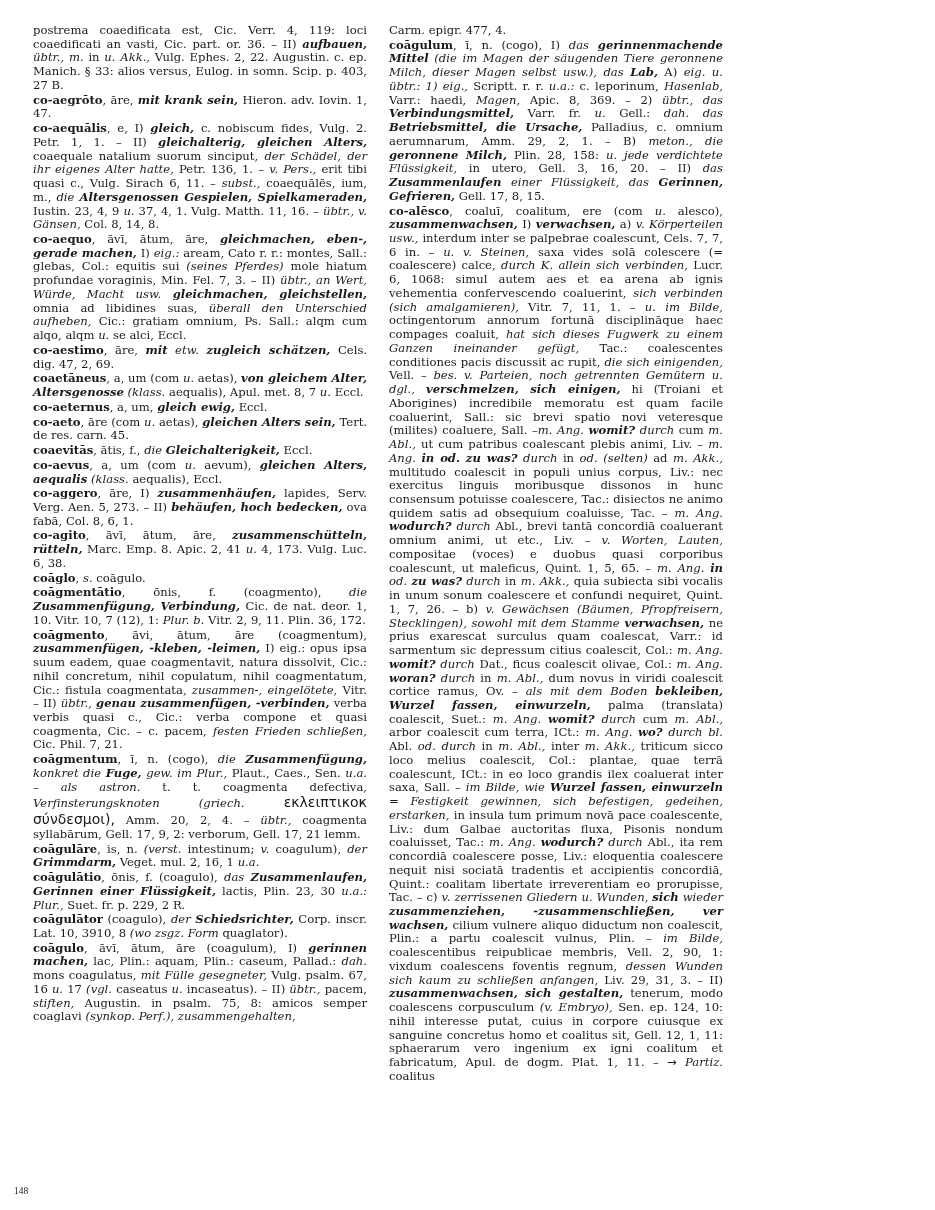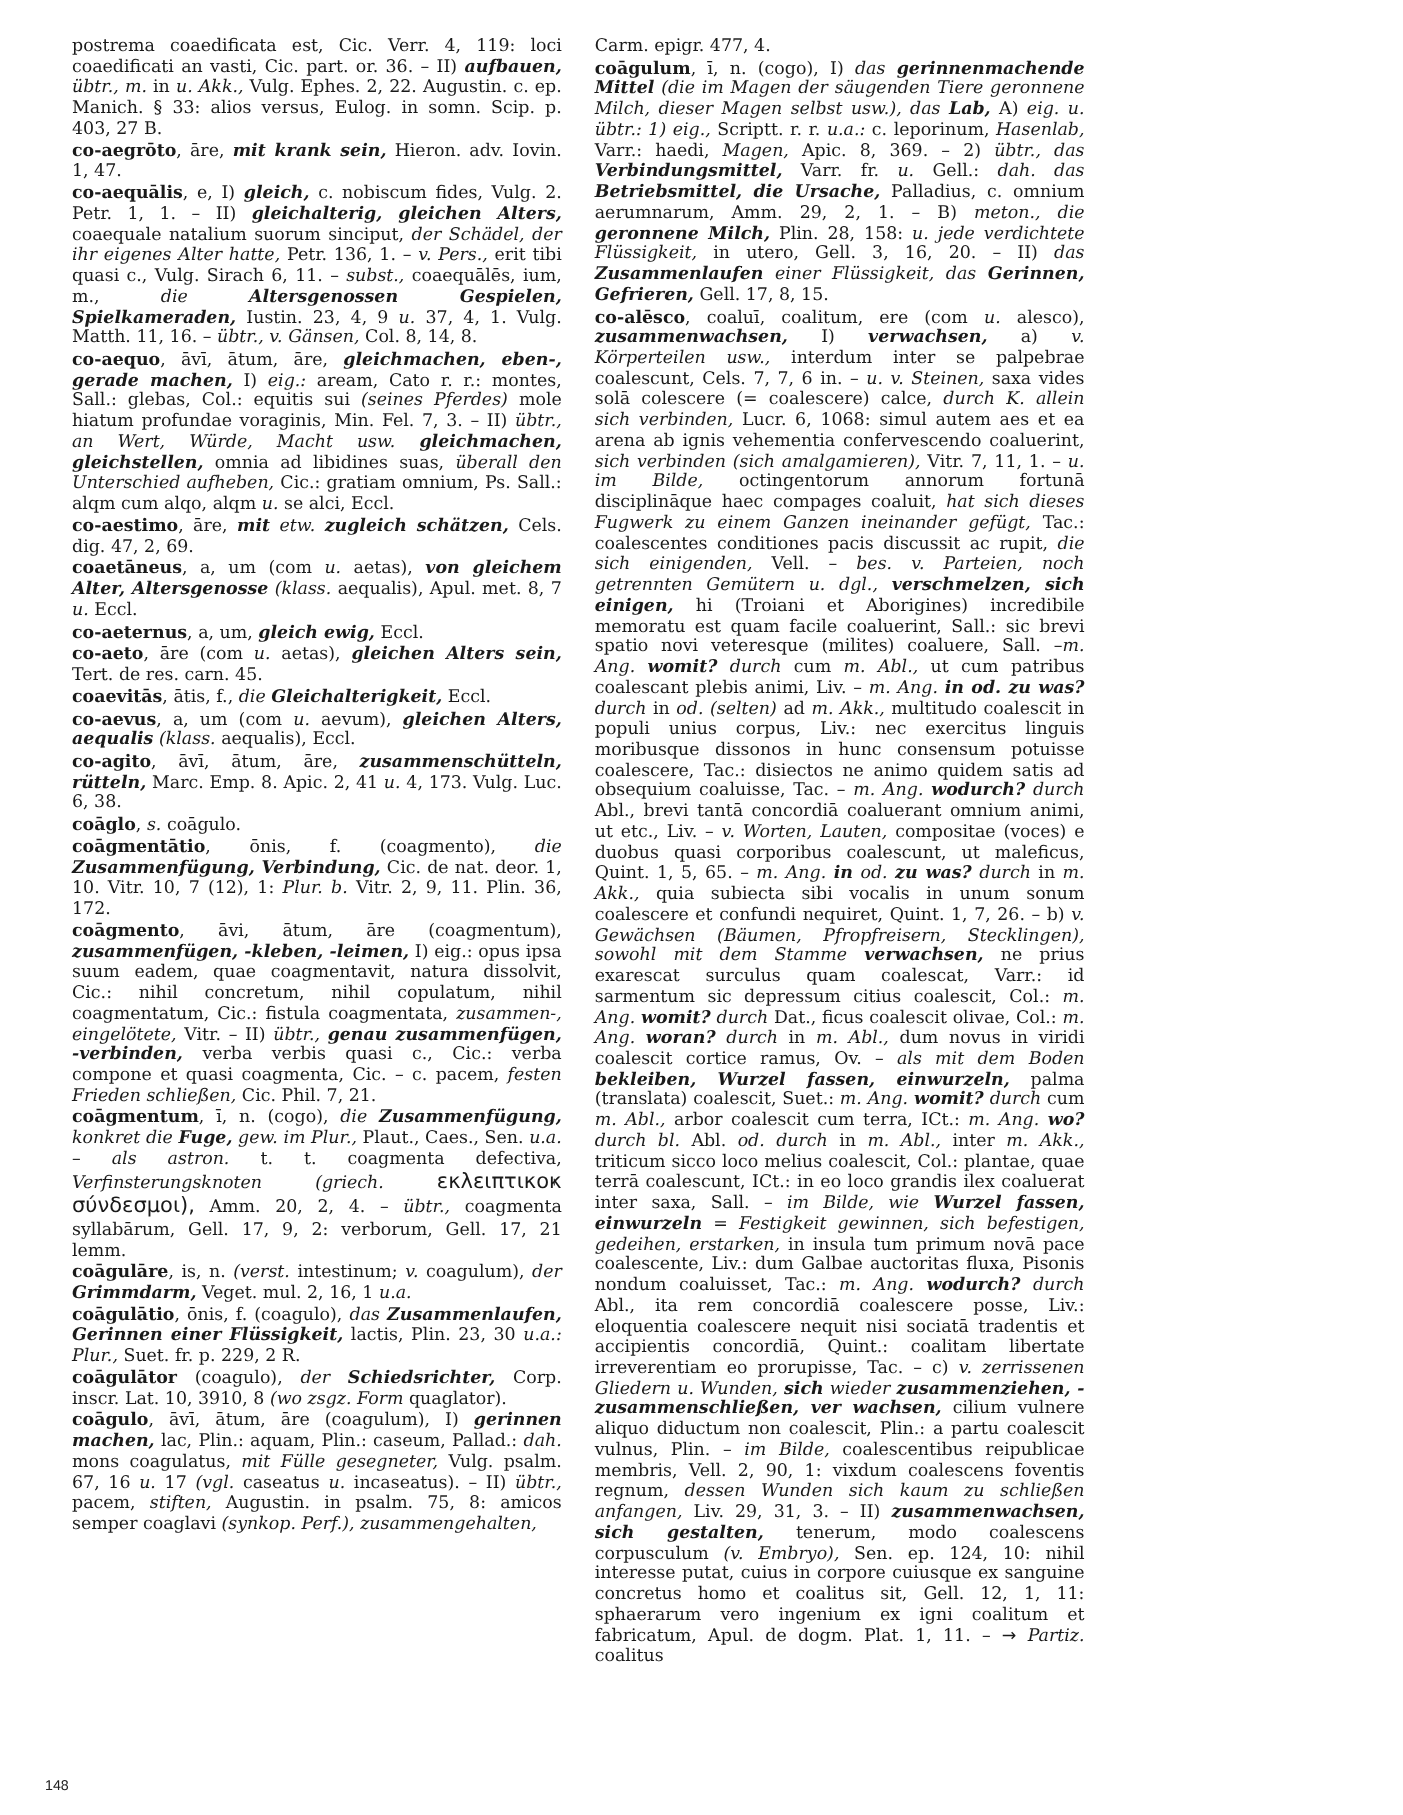--- a/index.html
+++ b/index.html
@@ -14,21 +14,21 @@
     font-family: "DejaVu Serif", "Liberation Serif", serif;
     color: #1a1a1a;
     overflow: hidden;
   }
   #page {
     position: absolute;
     left: 0; top: 0;
     width: 751px;
     height: 1210px;
     box-sizing: border-box;
-    padding: 24px 28px 0 48px;
+    padding: 24px 28px 0 33px;
   }
   #columns {
     display: flex;
     gap: 22px;
     align-items: flex-start;
   }
   .column {
     width: 420px;
     font-size: 11.6px;
     line-height: 1.185;
@@ -46,24 +46,24 @@
   
   .hw { font-weight: bold; }
   
   .g  { font-weight: bold; font-style: italic; }
   
   .i  { font-style: italic; }
   .gr { font-family: "DejaVu Sans", sans-serif; font-style: normal; font-size: 14px; }
   .arrow { font-family: "DejaVu Sans", sans-serif; }
   #folio {
     position: absolute;
-    left: 30px;
+    left: 14px;
     bottom: 14px;
     font-size: 9.5px;
-    font-family: Liberation Sans, sans-serif;
+    font-family: Liberation Serif, serif;
     color: #222;
   }
   
   .entry { text-align-last: left; }
 </style>
 </head>
 <body>
 
 <div id="page">
   <div id="columns">
@@ -72,20 +72,21 @@
         <p class="entry">postrema coaedificata est, Cic. Verr. 4, 119: loci coaedificati an vasti, Cic. part. or. 36. – II) <b class="g">aufbauen,</b> <span class="i">übtr., m.</span> in <span class="i">u. Akk.,</span> Vulg. Ephes. 2, 22. Augustin. c. ep. Manich. § 33: alios versus, Eulog. in somn. Scip. p. 403, 27 B.</p>
         <p class="entry"><b class="hw">co-aegrōto</b>, āre, <b class="g">mit krank sein,</b> Hieron. adv. Iovin. 1, 47.</p>
         <p class="entry"><b class="hw">co-aequālis</b>, e, I) <b class="g">gleich,</b> c. nobiscum fides, Vulg. 2. Petr. 1, 1. – II) <b class="g">gleichalterig, gleichen Alters,</b> coaequale natalium suorum sinciput, <span class="i">der Schädel, der ihr eigenes Alter hatte,</span> Petr. 136, 1. – <span class="i">v. Pers.,</span> erit tibi quasi c., Vulg. Sirach 6, 11. – <span class="i">subst.,</span> coaequālēs, ium, m., <span class="i">die</span> <b class="g">Altersgenossen Gespielen, Spielkameraden,</b> Iustin. 23, 4, 9 <span class="i">u.</span> 37, 4, 1. Vulg. Matth. 11, 16. – <span class="i">übtr., v. Gänsen,</span> Col. 8, 14, 8.</p>
         <p class="entry"><b class="hw">co-aequo</b>, āvī, ātum, āre, <b class="g">gleichmachen, eben-, gerade machen,</b> I) <span class="i">eig.:</span> aream, Cato r. r.: montes, Sall.: glebas, Col.: equitis sui <span class="i">(seines Pferdes)</span> mole hiatum profundae voraginis, Min. Fel. 7, 3. – II) <span class="i">übtr., an Wert, Würde, Macht usw.</span> <b class="g">gleichmachen, gleichstellen,</b> omnia ad libidines suas, <span class="i">überall den Unterschied aufheben,</span> Cic.: gratiam omnium, Ps. Sall.: alqm cum alqo, alqm <span class="i">u.</span> se alci, Eccl.</p>
         <p class="entry"><b class="hw">co-aestimo</b>, āre, <b class="g">mit</b> <span class="i">etw.</span> <b class="g">zugleich schätzen,</b> Cels. dig. 47, 2, 69.</p>
         <p class="entry"><b class="hw">coaetāneus</b>, a, um (com <span class="i">u.</span> aetas), <b class="g">von gleichem Alter, Altersgenosse</b> <span class="i">(klass.</span> aequalis), Apul. met. 8, 7 <span class="i">u.</span> Eccl.</p>
         <p class="entry"><b class="hw">co-aeternus</b>, a, um, <b class="g">gleich ewig,</b> Eccl.</p>
         <p class="entry"><b class="hw">co-aeto</b>, āre (com <span class="i">u.</span> aetas), <b class="g">gleichen Alters sein,</b> Tert. de res. carn. 45.</p>
         <p class="entry"><b class="hw">coaevitās</b>, ātis, f., <span class="i">die</span> <b class="g">Gleichalterigkeit,</b> Eccl.</p>
         <p class="entry"><b class="hw">co-aevus</b>, a, um (com <span class="i">u.</span> aevum), <b class="g">gleichen Alters, aequalis</b> <span class="i">(klass.</span> aequalis), Eccl.</p>
+        <p class="entry"><b class="hw">co-aggero</b>, āre, I) <b class="g">zusammenhäufen,</b> lapides, Serv. Verg. Aen. 5, 273. – II) <b class="g">behäufen, hoch bedecken,</b> ova fabā, Col. 8, 6, 1.</p>
         <p class="entry"><b class="hw">co-agito</b>, āvī, ātum, āre, <b class="g">zusammenschütteln, rütteln,</b> Marc. Emp. 8. Apic. 2, 41 <span class="i">u.</span> 4, 173. Vulg. Luc. 6, 38.</p>
         <p class="entry"><b class="hw">coāglo</b>, <span class="i">s.</span> coāgulo.</p>
         <p class="entry"><b class="hw">coāgmentātio</b>, ōnis, f. (coagmento), <span class="i">die</span> <b class="g">Zusammenfügung, Verbindung,</b> Cic. de nat. deor. 1, 10. Vitr. 10, 7 (12), 1: <span class="i">Plur. b.</span> Vitr. 2, 9, 11. Plin. 36, 172.</p>
         <p class="entry"><b class="hw">coāgmento</b>, āvi, ātum, āre (coagmentum), <b class="g">zusammenfügen, -kleben, -leimen,</b> I) eig.: opus ipsa suum eadem, quae coagmentavit, natura dissolvit, Cic.: nihil concretum, nihil copulatum, nihil coagmentatum, Cic.: fistula coagmentata, <span class="i">zusammen-, eingelötete,</span> Vitr. – II) <span class="i">übtr.,</span> <b class="g">genau zusammenfügen, -verbinden,</b> verba verbis quasi c., Cic.: verba compone et quasi coagmenta, Cic. – c. pacem, <span class="i">festen Frieden schließen,</span> Cic. Phil. 7, 21.</p>
         <p class="entry"><b class="hw">coāgmentum</b>, ī, n. (cogo), <span class="i">die</span> <b class="g">Zusammenfügung,</b> <span class="i">konkret die</span> <b class="g">Fuge,</b> <span class="i">gew. im Plur.,</span> Plaut., Caes., Sen. <span class="i">u.a.</span> – <span class="i">als astron.</span> t. t. coagmenta defectiva, <span class="i">Verfinsterungsknoten (griech.</span> <span class="gr">εκλειπτικοҝ σύνδεσμοι),</span> Amm. 20, 2, 4. – <span class="i">übtr.,</span> coagmenta syllabārum, Gell. 17, 9, 2: verborum, Gell. 17, 21 lemm.</p>
         <p class="entry"><b class="hw">coāgulāre</b>, is, n. <span class="i">(verst.</span> intestinum; <span class="i">v.</span> coagulum), <span class="i">der</span> <b class="g">Grimmdarm,</b> Veget. mul. 2, 16, 1 <span class="i">u.a.</span></p>
         <p class="entry"><b class="hw">coāgulātio</b>, ōnis, f. (coagulo), <span class="i">das</span> <b class="g">Zusammenlaufen, Gerinnen einer Flüssigkeit,</b> lactis, Plin. 23, 30 <span class="i">u.a.: Plur.,</span> Suet. fr. p. 229, 2 R.</p>
         <p class="entry"><b class="hw">coāgulātor</b> (coagulo), <span class="i">der</span> <b class="g">Schiedsrichter,</b> Corp. inscr. Lat. 10, 3910, 8 <span class="i">(wo zsgz. Form</span> quaglator).</p>
         <p class="entry"><b class="hw">coāgulo</b>, āvī, ātum, āre (coagulum), I) <b class="g">gerinnen machen,</b> lac, Plin.: aquam, Plin.: caseum, Pallad.: <span class="i">dah.</span> mons coagulatus, <span class="i">mit Fülle gesegneter,</span> Vulg. psalm. 67, 16 <span class="i">u.</span> 17 <span class="i">(vgl.</span> caseatus <span class="i">u.</span> incaseatus). – II) <span class="i">übtr.,</span> pacem, <span class="i">stiften,</span> Augustin. in psalm. 75, 8: amicos semper coaglavi <span class="i">(synkop. Perf.), zusammengehalten,</span></p>
       </div>

